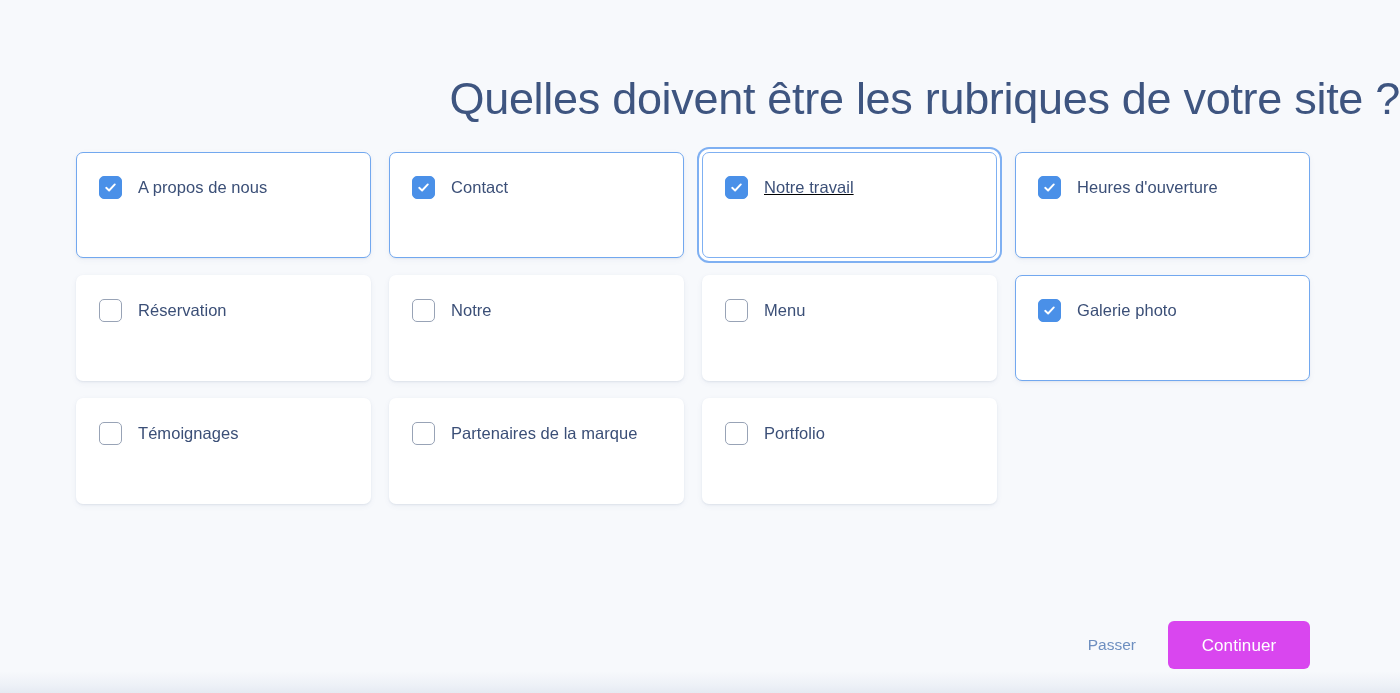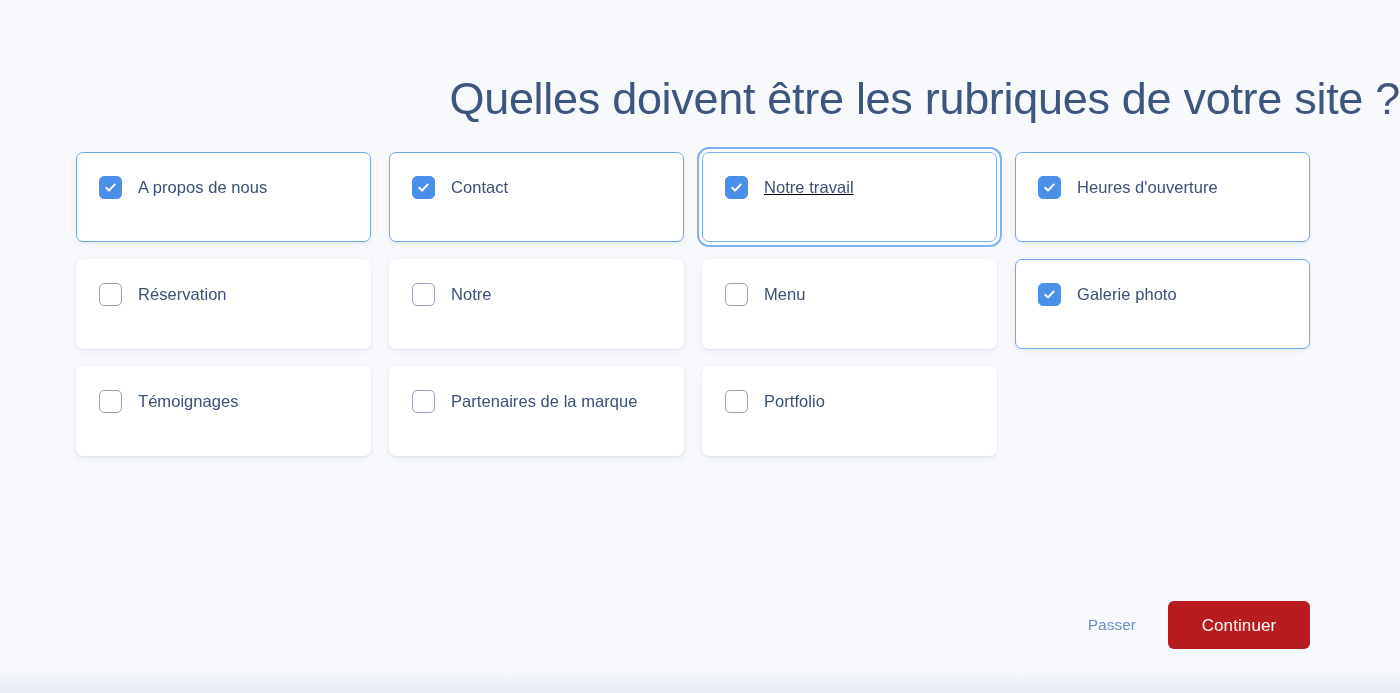--- a/index.html
+++ b/index.html
@@ -54,21 +54,21 @@
     width: 1248px;
     display: grid;
     grid-template-columns: repeat(4, 295px);
     column-gap: 18px;
     row-gap: 17px;
   }
 
   .option-card {
     position: relative;
     box-sizing: border-box;
-    height: 90px;
+    height: 106px;
     background: #ffffff;
     border-radius: 7px;
     border: 1px solid transparent;
     padding: 22px 18px 0 22px;
     display: flex;
     align-items: flex-start;
     gap: 16px;
     box-shadow: 0 1px 2px rgba(62,85,128,0.10), 0 2px 6px rgba(62,85,128,0.06);
     cursor: pointer;
   }
@@ -120,36 +120,36 @@
     line-height: 24px;
     color: #3b4f77;
     font-weight: 400;
     letter-spacing: 0.05px;
     max-width: 200px;
   }
 
   .footer {
     position: absolute;
     right: 90px;
-    bottom: 44px;
+    bottom: 24px;
     display: flex;
     align-items: center;
     gap: 18px;
   }
 
   .skip-link {
     font-size: 15.5px;
     color: #6e8fc0;
     text-decoration: none;
     padding: 10px 14px;
     cursor: pointer;
   }
 
   .continue-button {
-    background: #b91c1c;
+    background: #d946ef;
     color: #ffffff;
     font-size: 17px;
     line-height: 1;
     font-family: "Liberation Sans", sans-serif;
     border: none;
     border-radius: 6px;
     padding: 0 28px;
     height: 48px;
     min-width: 142px;
     cursor: pointer;

